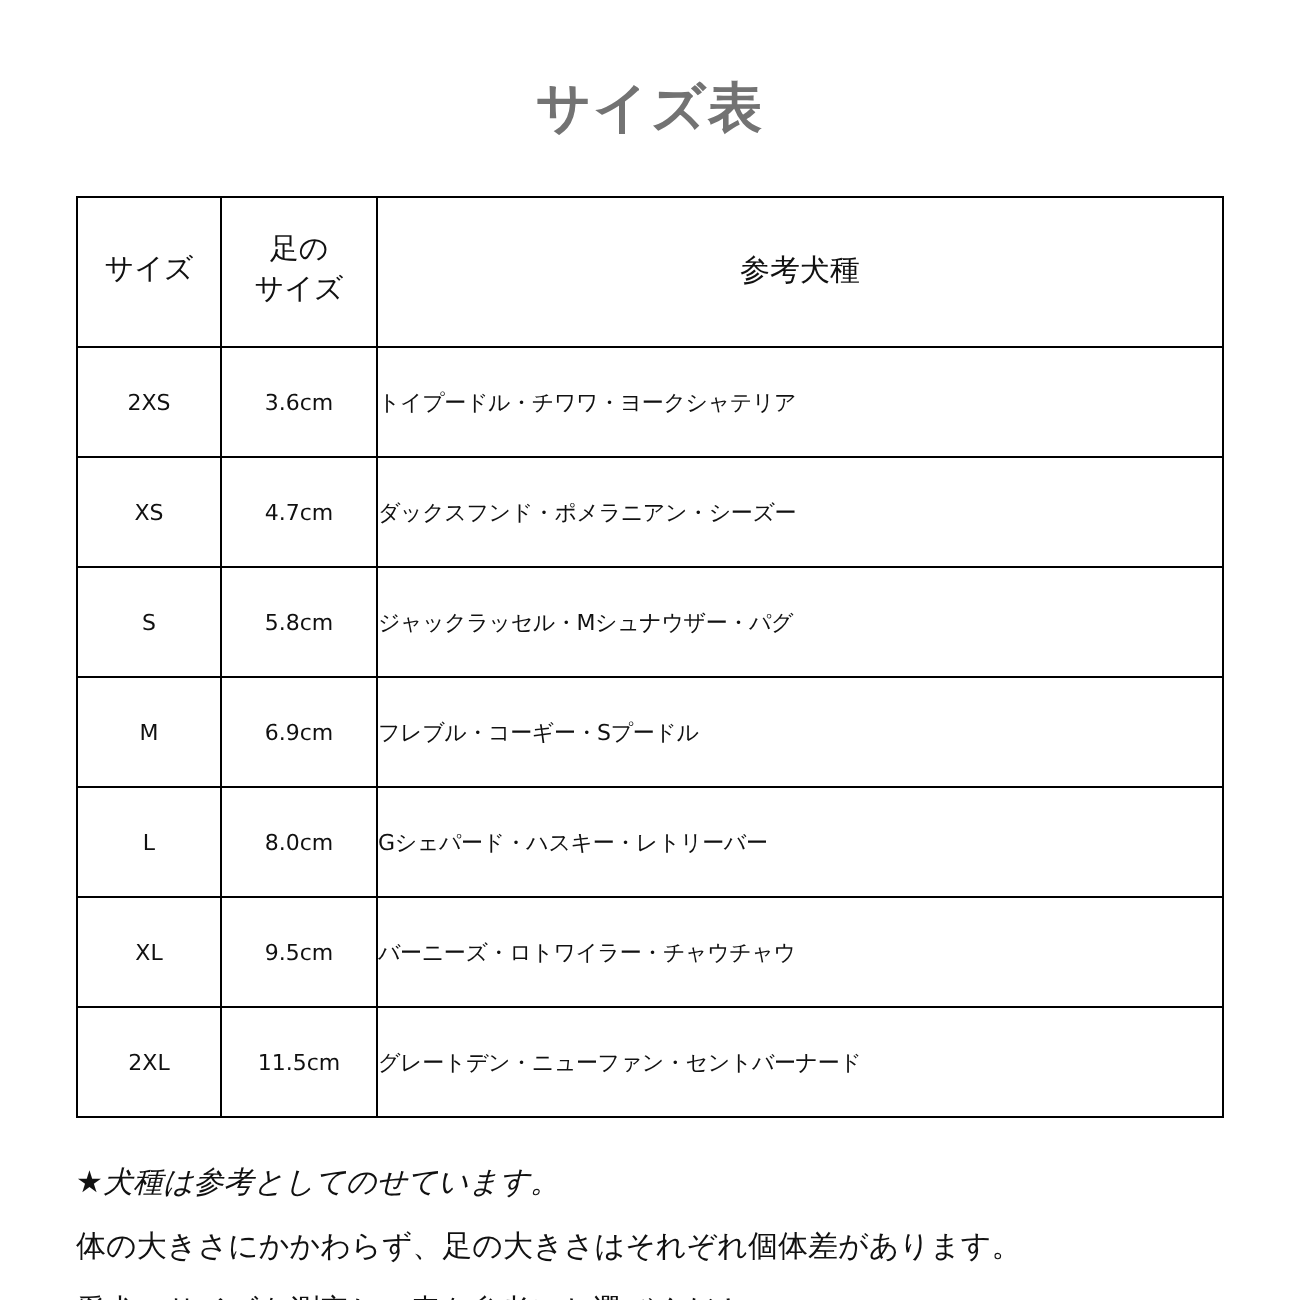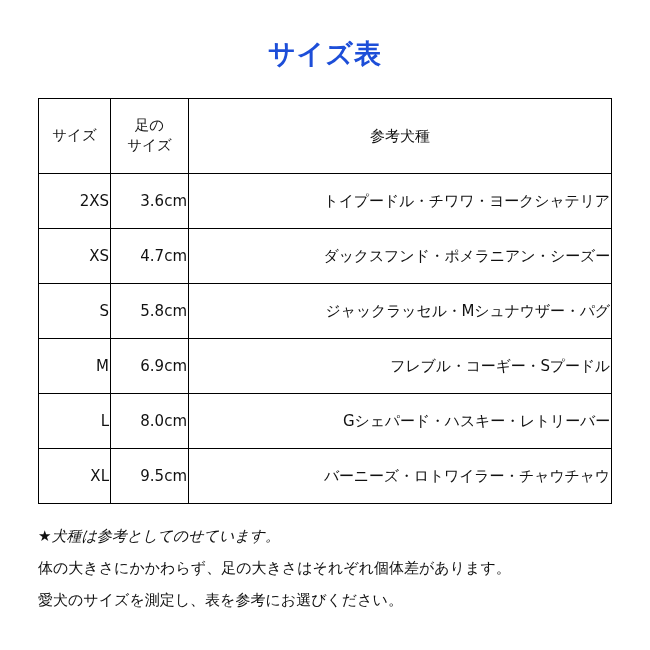--- a/index.html
+++ b/index.html
@@ -20,21 +20,21 @@
     box-sizing: border-box;
     position: relative;
   }
   .title {
     text-align: center;
     font-size: 27px;
     font-weight: 700;
     letter-spacing: 1px;
     margin-top: 36px;
     margin-bottom: 26px;
-    color: #1d4ed8;
+    color: #737373;
   }
   .table-wrap {
     padding: 0 38px;
   }
   table.size-table {
     width: 100%;
     border-collapse: collapse;
     table-layout: fixed;
   }
   table.size-table th,
@@ -55,22 +55,21 @@
     height: 54px;
     vertical-align: middle;
   }
   table.size-table thead th.breed-head {
     font-size: 15px;
     font-family: Liberation Serif, serif;
   }
   table.size-table tbody td {
     height: 52px;
     vertical-align: middle;
-    font-size: 15px;
-    text-align: right;
+    font-size: 11px;
   }
   td.size-cell {
     text-align: center;
     font-size: 16px;
   }
   td.paw-cell {
     text-align: center;
     font-size: 16px;
   }
   td.breed-cell {
@@ -142,20 +141,25 @@
         <tr>
           <td class="size-cell">L</td>
           <td class="paw-cell">8.0cm</td>
           <td class="breed-cell">Gシェパード・ハスキー・レトリーバー</td>
         </tr>
         <tr>
           <td class="size-cell">XL</td>
           <td class="paw-cell">9.5cm</td>
           <td class="breed-cell">バーニーズ・ロトワイラー・チャウチャウ</td>
         </tr>
+        <tr>
+          <td class="size-cell">2XL</td>
+          <td class="paw-cell">11.5cm</td>
+          <td class="breed-cell">グレートデン・ニューファン・セントバーナード</td>
+        </tr>
       </tbody>
     </table>
   </div>
 
   <div class="notes">
     <p>★犬種は参考としてのせています。</p>
     <p>体の大きさにかかわらず、足の大きさはそれぞれ個体差があります。</p>
     <p>愛犬のサイズを測定し、表を参考にお選びください。</p>
   </div>
 

